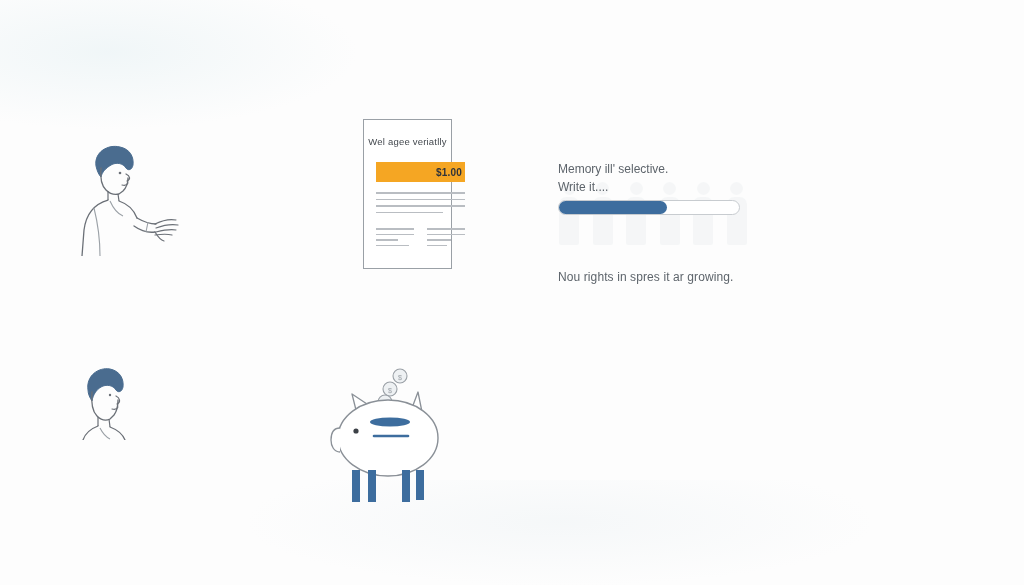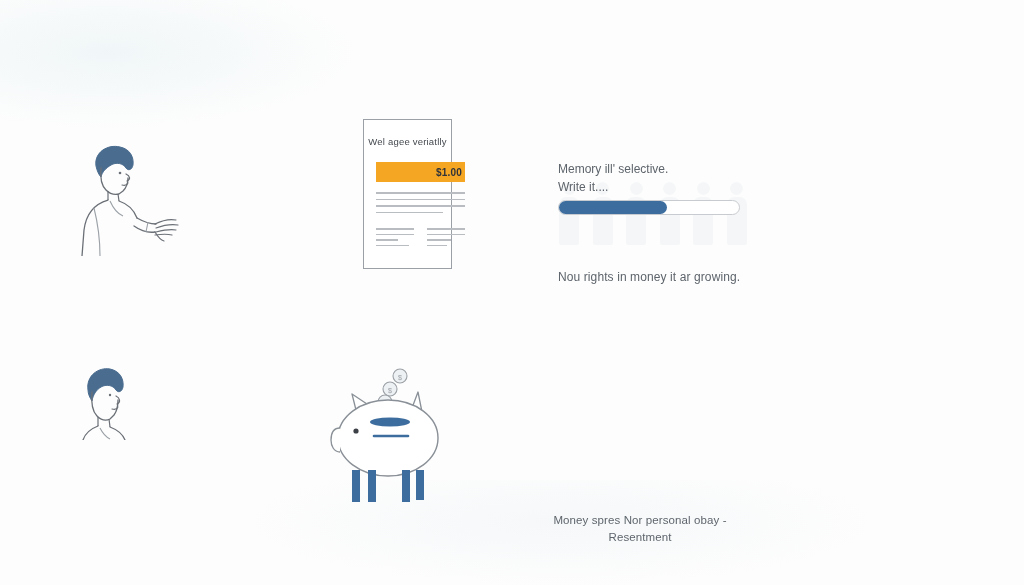--- a/index.html
+++ b/index.html
@@ -256,21 +256,21 @@
       <div class="ghost-person">
           <div class="head"></div>
           <div class="body"></div>
         </div>
     </div>
 
     <div class="progress-track">
       <div class="progress-fill" id="progress-fill" style="width: 60%; background: rgb(61, 109, 158);"></div>
     </div>
 
-    <div class="progress-footnote">Nou rights in money it ar growing.</div>
+    <div class="progress-footnote">Nou rights in spres it ar growing.</div>
   </div>
 
   <div class="illus" style="left:78px; top:362px; width:70px; height:78px;">
     <svg width="70" height="78" viewBox="0 0 70 78">
 
       <path d="M10 28 C8 14, 20 5, 32 7 C42 9, 46 17, 45 25 C44 30, 40 31, 38 28 C35 23, 28 22, 23 25 C18 28, 15 33, 14 39 C12 36, 10 32, 10 28 Z" fill="#4a6c8f" stroke="#4a6c8f" stroke-width="1"></path>
 
       <path d="M14 30 C13 41, 15 50, 19 54 C23 58, 28 59, 32 57 L36 53 C39 49, 40 44, 40 38" fill="none" stroke="#6b7077" stroke-width="1.3" stroke-linecap="round"></path>
       <path d="M38 34 C42 36, 43 40, 39 42" fill="none" stroke="#6b7077" stroke-width="1.2" stroke-linecap="round"></path>
       <circle cx="32" cy="33" r="1.2" fill="#6b7077"></circle>
@@ -312,16 +312,14 @@
 
       <rect x="40" y="108" width="8" height="32" fill="#3d6d9e"></rect>
       <rect x="56" y="108" width="8" height="32" fill="#3d6d9e"></rect>
       <rect x="90" y="108" width="8" height="32" fill="#3d6d9e"></rect>
       <rect x="104" y="108" width="8" height="30" fill="#3d6d9e"></rect>
     </svg>
   </div>
 
 
 
-  <div class="caption" style="left:552px; top:512px; width:176px;">Money spres Nor personal obay
-- Resentment</div>
 
 </div>
 
 </body></html>

